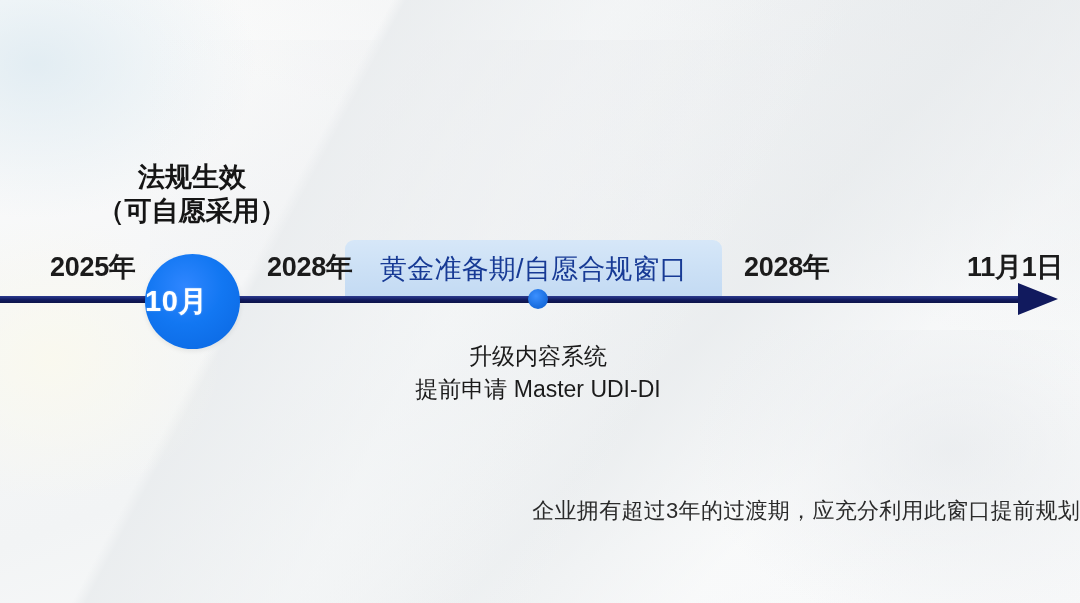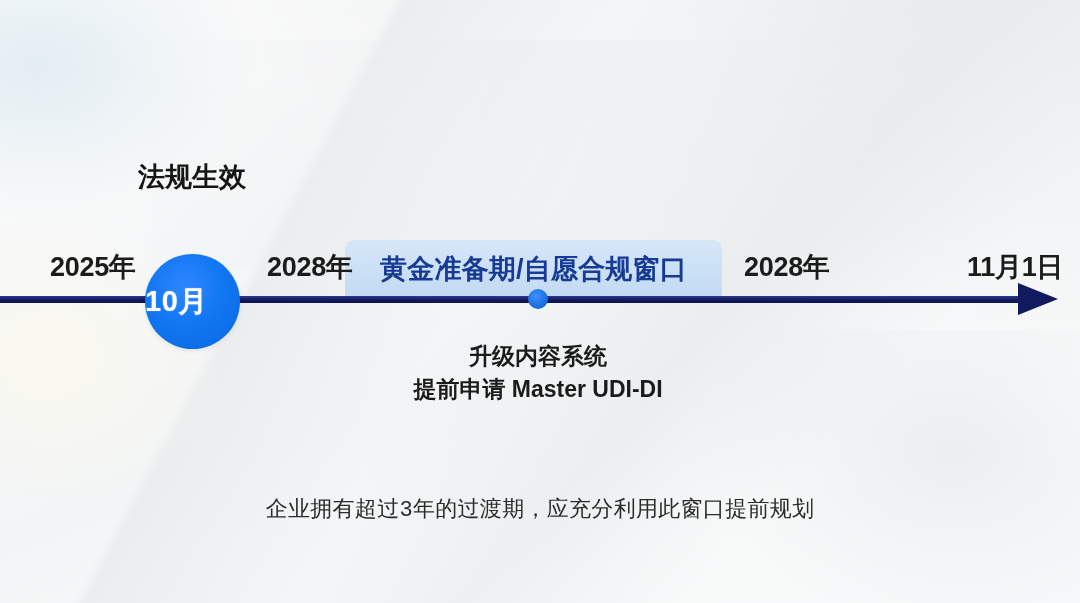--- a/index.html
+++ b/index.html
@@ -152,21 +152,21 @@
     height: 58px;
     border-radius: 9px 9px 0 0;
     background: linear-gradient(180deg, #d6e7f8 0%, #cadff5 60%, #c3daf3 100%);
     display: flex;
     align-items: center;
     justify-content: center;
   }
   .window-box-label {
     color: #173a95;
     font-size: 27px;
-    font-weight: bold;
+    font-weight: normal;
     line-height: 1;
     white-space: nowrap;
     letter-spacing: 0.2px;
   }
 
   
   .heading-block {
     position: absolute;
     left: 62px;
     top: 160px;
@@ -181,21 +181,21 @@
     white-space: nowrap;
   }
 
   
   .caption-block {
     position: absolute;
     text-align: center;
   }
   .caption-line {
     font-size: 23px;
-    font-weight: bold;
+    font-weight: normal;
     line-height: 1.42;
     color: #1b1b1b;
     white-space: nowrap;
   }
   .caption-left {
     left: 62px;
     top: 378px;
     width: 260px;
   }
   .caption-mid {
@@ -212,40 +212,40 @@
     color: #cc1414;
     line-height: 1.45;
   }
 
   
   .footnote {
     position: absolute;
     left: 0;
     top: 497px;
     width: 1080px;
-    text-align: center;
+    text-align: right;
     font-size: 22px;
     color: #2b2b2b;
     line-height: 1.3;
     letter-spacing: 0.3px;
-    font-family: Liberation Mono, monospace;
   }
 </style>
 </head>
 <body>
 
 <div id="infographic">
 
   <div class="bg-wisp wisp-a"></div>
   <div class="bg-wisp wisp-b"></div>
   <div class="bg-wisp wisp-c"></div>
   <div class="bg-wisp wisp-d"></div>
 
   <div class="heading-block">
     <div class="heading-line">法规生效</div>
+    <div class="heading-line">（可自愿采用）</div>
   </div>
 
   <div class="window-box">
     <div class="window-box-label">黄金准备期/自愿合规窗口</div>
   </div>
 
   <div class="axis-line"></div>
   <div class="axis-arrow"></div>
 
   <div class="year-label year-2025">2025年</div>

